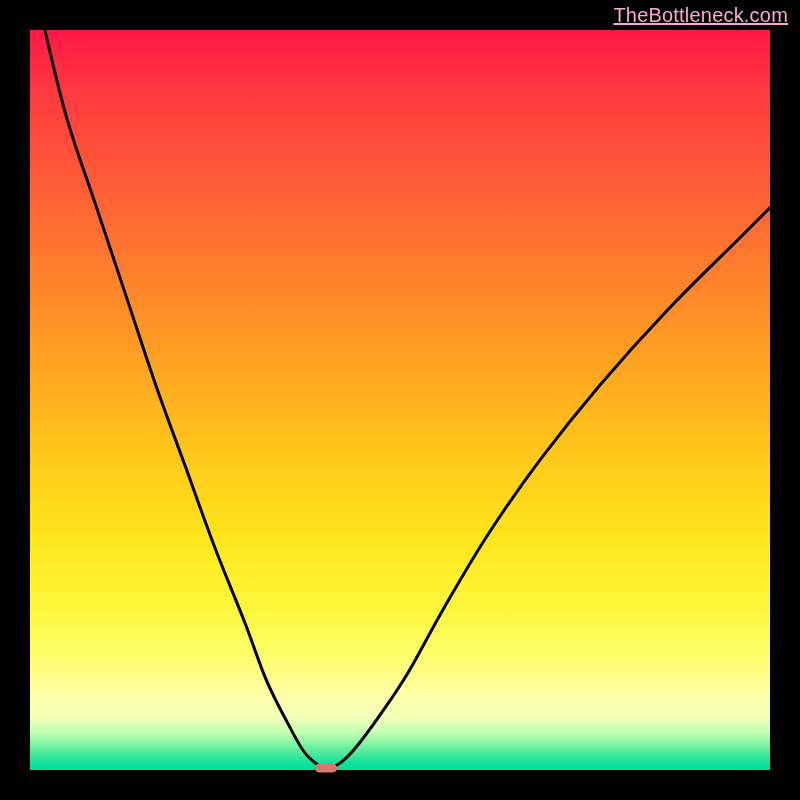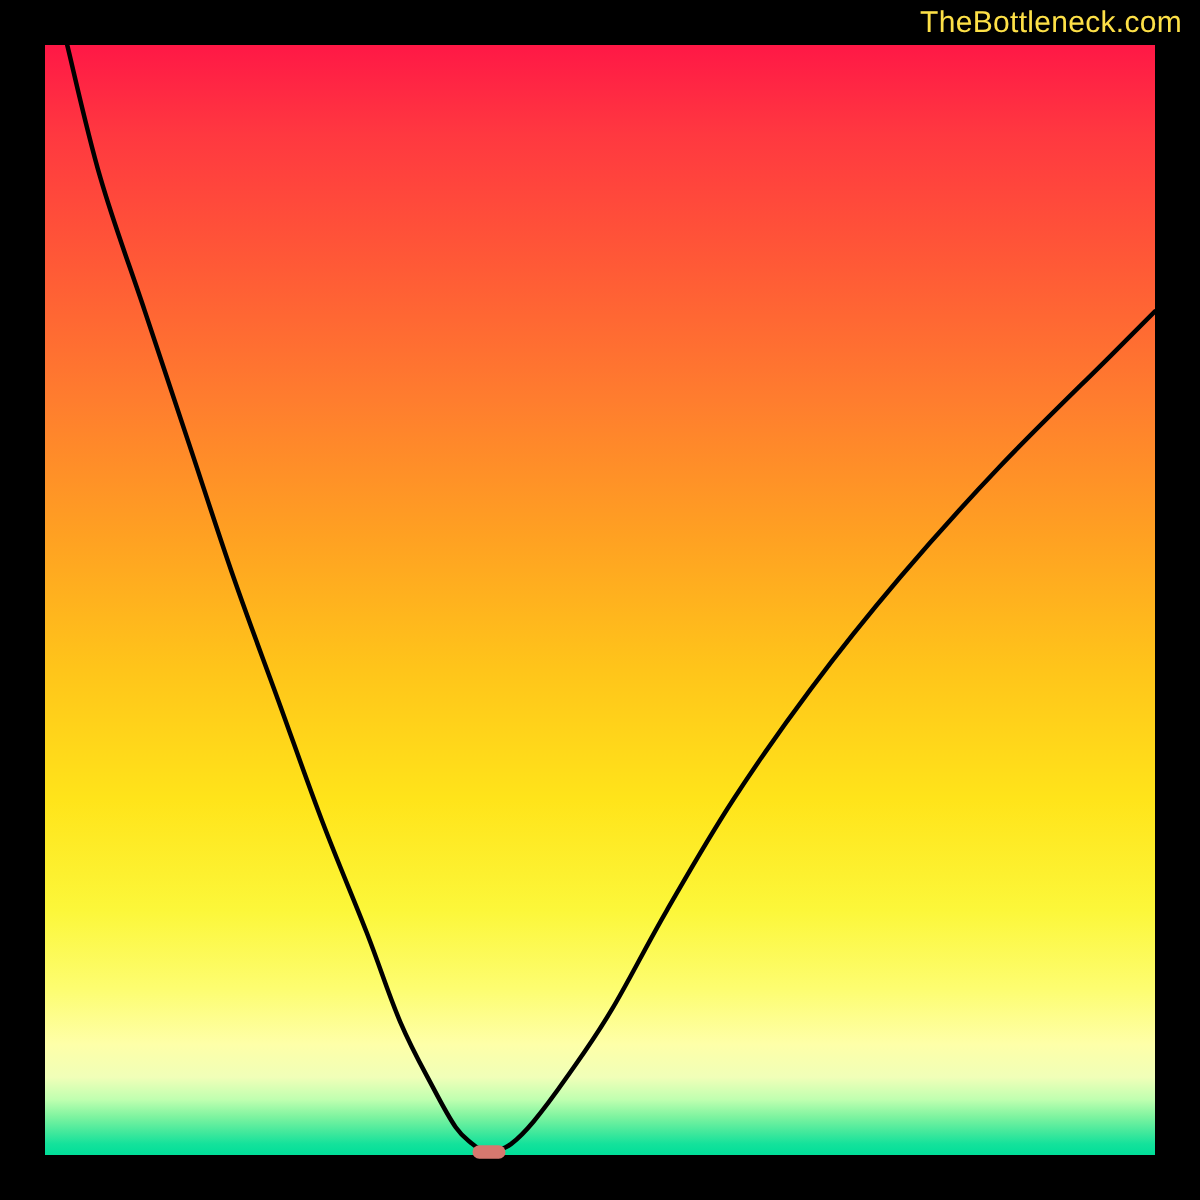--- a/index.html
+++ b/index.html
@@ -54,23 +54,24 @@
     width: 22px;
     height: 9px;
     border-radius: 5px;
     background: #d6786f;
     transform: translate(-50%, -50%);
   }
   .watermark {
     position: absolute;
     top: 4px;
     right: 12px;
-    color: #fde047;
+    color: #f9a8d4;
     font-size: 20px;
     letter-spacing: 0.2px;
+    text-decoration: underline;
   }
 </style>
 </head>
 <body>
 
 <div class="frame">
   <div class="watermark">TheBottleneck.com</div>
   <div class="plot">
     <svg class="curve-svg" viewBox="0 0 740 740" preserveAspectRatio="none">
       <path id="curve-left" fill="none" stroke="#000" stroke-width="3" stroke-linecap="round" d="M 14.8 0 C 18.796 15.983999999999991, 27.676000000000002 56.83199999999995, 37 88.79999999999995 C 46.324 120.76799999999996, 55.943999999999996 145.632, 66.6 177.60000000000002 C 77.256 209.56800000000004, 85.544 234.432, 96.2 266.4 C 106.85600000000001 298.368, 115.144 324.56399999999996, 125.80000000000001 355.2 C 136.45600000000002 385.836, 144.744 407.29600000000005, 155.4 436.6 C 166.056 465.904, 174.344 490.028, 185 518 C 195.656 545.972, 205.27599999999998 568.024, 214.6 592 C 223.924 615.976, 228.80800000000002 632.552, 236.8 651.2 C 244.792 669.8480000000001, 252.34 682.946, 259 695.6 C 265.66 708.254, 269.13800000000003 714.84, 273.8 721.5 C 278.462 728.16, 281.57000000000005 729.6696000000001, 284.90000000000003 732.6 C 288.23 735.5304, 290.968 736.8475999999999, 292.3 737.78"></path>

